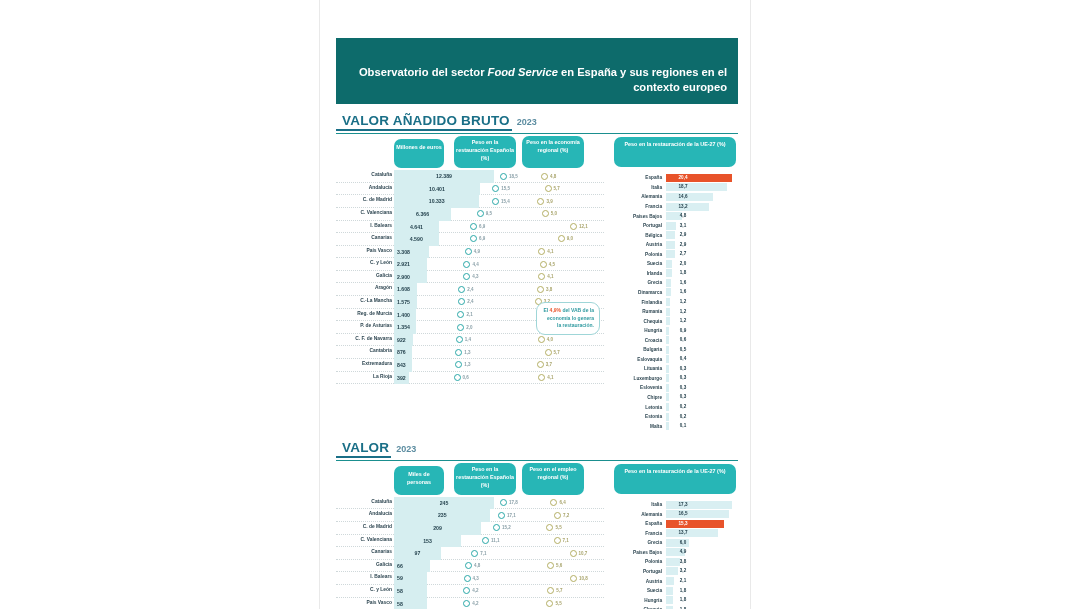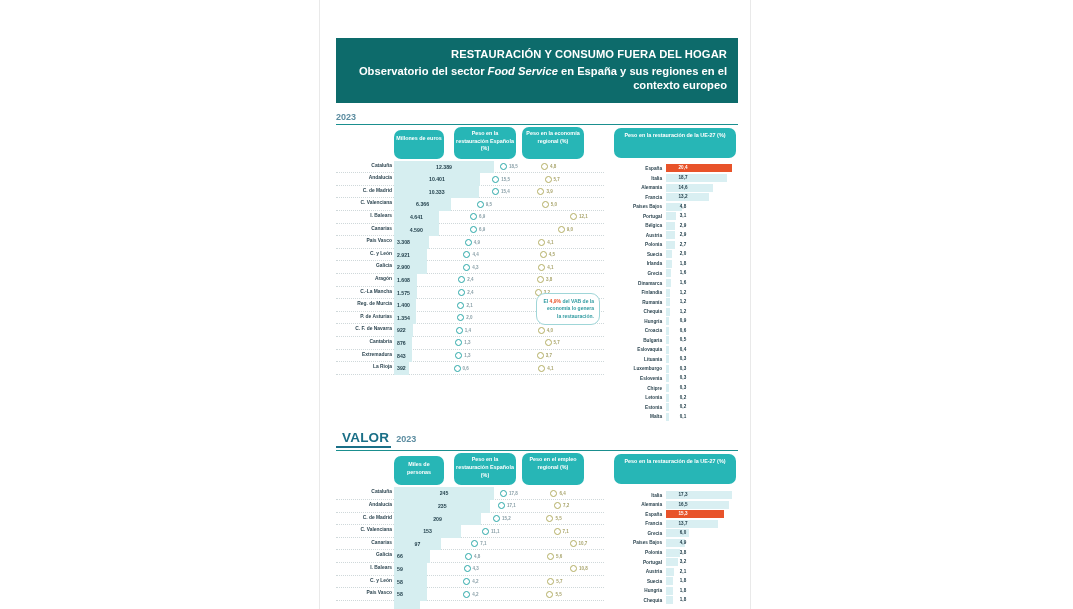--- a/index.html
+++ b/index.html
@@ -23,21 +23,21 @@
   
   .title-bar {
     margin:38px 12px 0 16px;
     background:#0d6b6b;
     color:#ffffff;
     padding:9px 11px 10px 11px;
     text-align:right;
     line-height:1.30;
   }
   .title-main { font-size:11.2px; font-weight:bold; letter-spacing:.1px; }
-  .title-sub { font-size:11.2px; font-weight:bold; margin-top:2px; }
+  .title-sub { font-size:11.2px; font-weight:bold; margin-top:18px; }
   .title-sub i { font-style:italic; }
 
   
   .section-head {
     margin:9px 12px 0 16px;
     border-bottom:1.6px solid #1a8f8f;
     padding-bottom:2px;
     display:flex; align-items:baseline; gap:5px;
   }
   .section-head .sname {
@@ -121,28 +121,28 @@
 </head>
 <body>
 
 <div class="page">
   <div class="side-band left"></div>
   <div class="side-band right"></div>
 
   <div class="sheet">
 
     <div class="title-bar">
-      <div class="title-main">RESTAURACIÓN Y CONSUMO FUERA DEL HOGAR</div>
       <div class="title-sub">
         <span>Observatorio del sector </span><i>Food Service</i><span> en España y sus regiones en el contexto europeo</span>
       </div>
     </div>
 
     <div id="sections-host">
         <div class="section-head">
+          <span class="sname">VALOR AÑADIDO BRUTO</span>
           <span class="syear">2023</span>
         </div>
         <div class="block">
           <div class="block-inner">
             <div class="regions">
               <div class="chips">
                 <div class="chip c1">Millones de euros</div>
                 <div class="chip c2">Peso en la restauración Española (%)</div>
                 <div class="chip c3">Peso en la economía regional (%)</div>
               </div>

